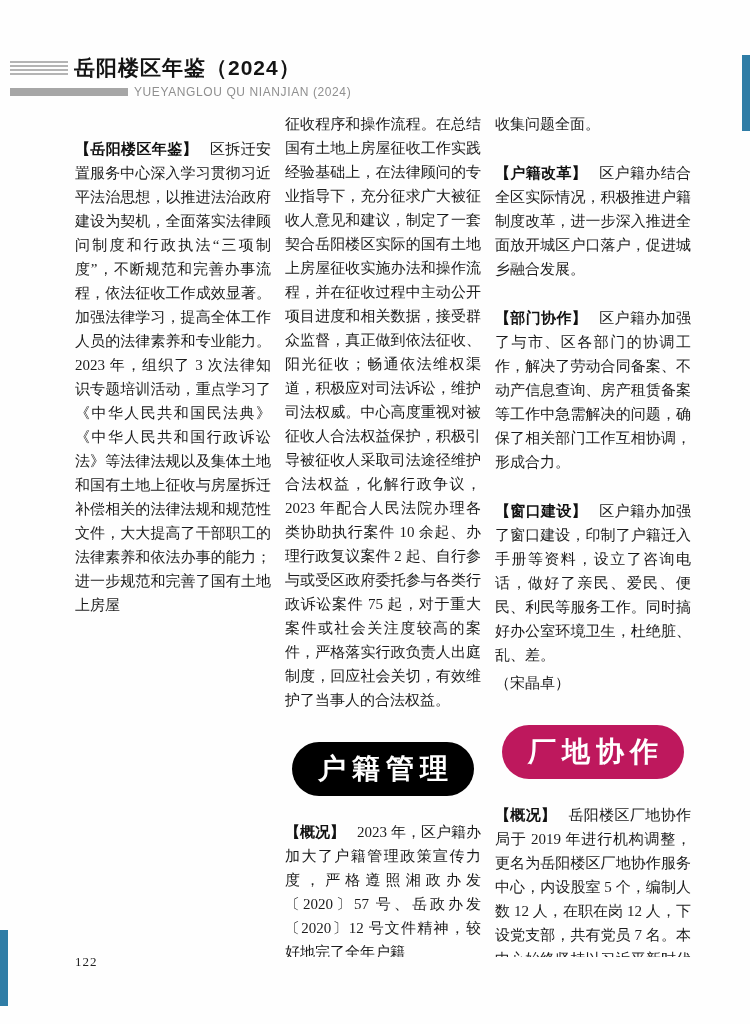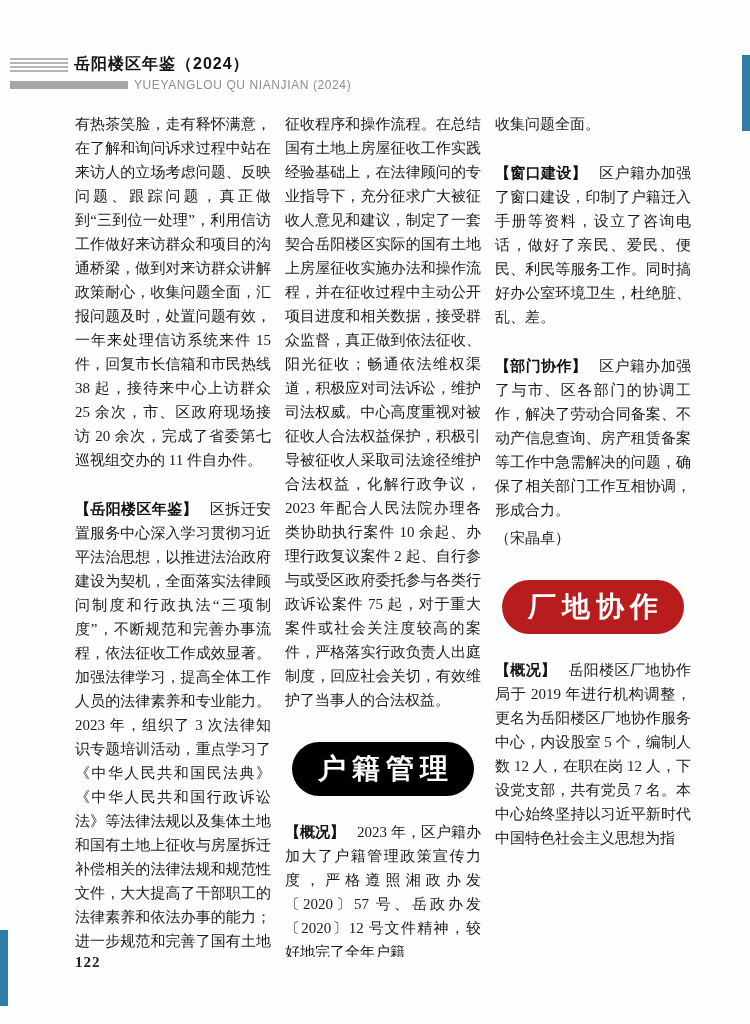--- a/index.html
+++ b/index.html
@@ -10,21 +10,21 @@
   }
   .page { position:absolute; inset:0; background:#fefefe; }
 
   
   .header { position:absolute; left:10px; top:54px; width:460px; }
   .header-row1 { display:flex; align-items:center; }
   .stripe-stack { width:58px; display:flex; flex-direction:column; gap:2px; margin-right:6px; }
   .stripe { height:2px; background:#b4b4b4; }
   .page-title {
     font-family:"Liberation Sans","DejaVu Sans",sans-serif;
-    font-weight:bold; font-size:16px; color:#141414; letter-spacing:1px;
+    font-weight:bold; font-size:21px; color:#141414; letter-spacing:1px;
     white-space:nowrap;
   }
   .header-row2 { display:flex; align-items:center; margin-top:3px; }
   .thick-bar { width:118px; height:8px; background:#a6a6a6; margin-right:6px; }
   .page-subtitle {
     font-family:"Liberation Sans","DejaVu Sans",sans-serif;
     font-weight:normal; font-size:12px; color:#8f8f8f; letter-spacing:0.6px;
     white-space:nowrap;
   }
 
@@ -50,21 +50,21 @@
     background:#8d8d8d; border-radius:28px;
     display:flex; align-items:center; justify-content:center;
     color:#ffffff; font-size:28px; font-weight:bold; letter-spacing:6px;
     font-family:"Liberation Sans","DejaVu Sans",sans-serif;
     text-indent:6px;
   }
 
   
   .page-number {
     position:absolute; left:75px; top:954px;
-    font-size:15px; color:#222; letter-spacing:1px;font-weight:bold;
+    font-size:13px; color:#222; letter-spacing:1px;
   }
 
   
   .edge-bar { position:absolute; width:8px; height:76px; background:#2f7da6; }
   .edge-top-right { right:0; top:55px; }
   .edge-bottom-left { left:0; top:930px; }
 </style>
 </head>
 <body>
 
@@ -85,36 +85,36 @@
       <div class="page-subtitle">YUEYANGLOU QU NIANJIAN (2024)</div>
     </div>
   </div>
 
   <div class="edge-bar edge-top-right" style="background: rgb(47, 125, 166);"></div>
   <div class="edge-bar edge-bottom-left" style="background: rgb(47, 125, 166);"></div>
 
   <div class="columns">
 
     <div class="col">
-      <p>有热茶笑脸，走有释怀满意，在了解和询问诉求过程中站在来访人的立场考虑问题、反映问题、跟踪问题，真正做到“三到位一处理”，利用信访工作做好来访群众和项目的沟通桥梁，做到对来访群众讲解政策耐心，收集问题全面，汇报问题及时，处置问题有效，一年来处理信访系统来件 15 件，回复市长信箱和市民热线 38 起，接待来中心上访群众 25 余次，市、区政府现场接访 20 余次，完成了省委第七巡视组交办的 11 件自办件。</p>
       <p class="gap-above"><span class="entry-label">【岳阳楼区年鉴】</span><span>区拆迁安置服务中心深入学习贯彻习近平法治思想，以推进法治政府建设为契机，全面落实法律顾问制度和行政执法“三项制度”，不断规范和完善办事流程，依法征收工作成效显著。加强法律学习，提高全体工作人员的法律素养和专业能力。2023 年，组织了 3 次法律知识专题培训活动，重点学习了《中华人民共和国民法典》《中华人民共和国行政诉讼法》等法律法规以及集体土地和国有土地上征收与房屋拆迁补偿相关的法律法规和规范性文件，大大提高了干部职工的法律素养和依法办事的能力；进一步规范和完善了国有土地上房屋</span></p>
     </div>
 
     <div class="col">
       <p>征收程序和操作流程。在总结国有土地上房屋征收工作实践经验基础上，在法律顾问的专业指导下，充分征求广大被征收人意见和建议，制定了一套契合岳阳楼区实际的国有土地上房屋征收实施办法和操作流程，并在征收过程中主动公开项目进度和相关数据，接受群众监督，真正做到依法征收、阳光征收；畅通依法维权渠道，积极应对司法诉讼，维护司法权威。中心高度重视对被征收人合法权益保护，积极引导被征收人采取司法途径维护合法权益，化解行政争议，2023 年配合人民法院办理各类协助执行案件 10 余起、办理行政复议案件 2 起、自行参与或受区政府委托参与各类行政诉讼案件 75 起，对于重大案件或社会关注度较高的案件，严格落实行政负责人出庭制度，回应社会关切，有效维护了当事人的合法权益。</p>
       <div class="section-pill" style="background: #000000;">户籍管理</div>
       <p><span class="entry-label">【概况】</span><span>2023 年，区户籍办加大了户籍管理政策宣传力度，严格遵照湘政办发〔2020〕57 号、岳政办发〔2020〕12 号文件精神，较好地完了全年户籍</span></p>
     </div>
 
     <div class="col">
       <p>收集问题全面。</p>
+      <p class="gap-above"><span class="entry-label">【户籍改革】</span><span>区户籍办结合全区实际情况，积极推进户籍制度改革，进一步深入推进全面放开城区户口落户，促进城乡融合发展。</span></p>
+      <p class="gap-above"><span class="entry-label">【部门协作】</span><span>区户籍办加强了与市、区各部门的协调工作，解决了劳动合同备案、不动产信息查询、房产租赁备案等工作中急需解决的问题，确保了相关部门工作互相协调，形成合力。</span></p>
       <p class="gap-above"><span class="entry-label">【窗口建设】</span><span>区户籍办加强了窗口建设，印制了户籍迁入手册等资料，设立了咨询电话，做好了亲民、爱民、便民、利民等服务工作。同时搞好办公室环境卫生，杜绝脏、乱、差。</span></p>
-      <p class="gap-above"><span class="entry-label">【部门协作】</span><span>区户籍办加强了与市、区各部门的协调工作，解决了劳动合同备案、不动产信息查询、房产租赁备案等工作中急需解决的问题，确保了相关部门工作互相协调，形成合力。</span></p>
       <p class="signature">（宋晶卓）</p>
-      <div class="section-pill" style="background: #b91c1c;">厂地协作</div>
+      <div class="section-pill" style="background: #be185d;">厂地协作</div>
       <p><span class="entry-label">【概况】</span><span>岳阳楼区厂地协作局于 2019 年进行机构调整，更名为岳阳楼区厂地协作服务中心，内设股室 5 个，编制人数 12 人，在职在岗 12 人，下设党支部，共有党员 7 名。本中心始终坚持以习近平新时代中国特色社会主义思想为指</span></p>
     </div>
 
   </div>
 
   <div class="page-number">122</div>
 
 </div>
 
 </body></html>

